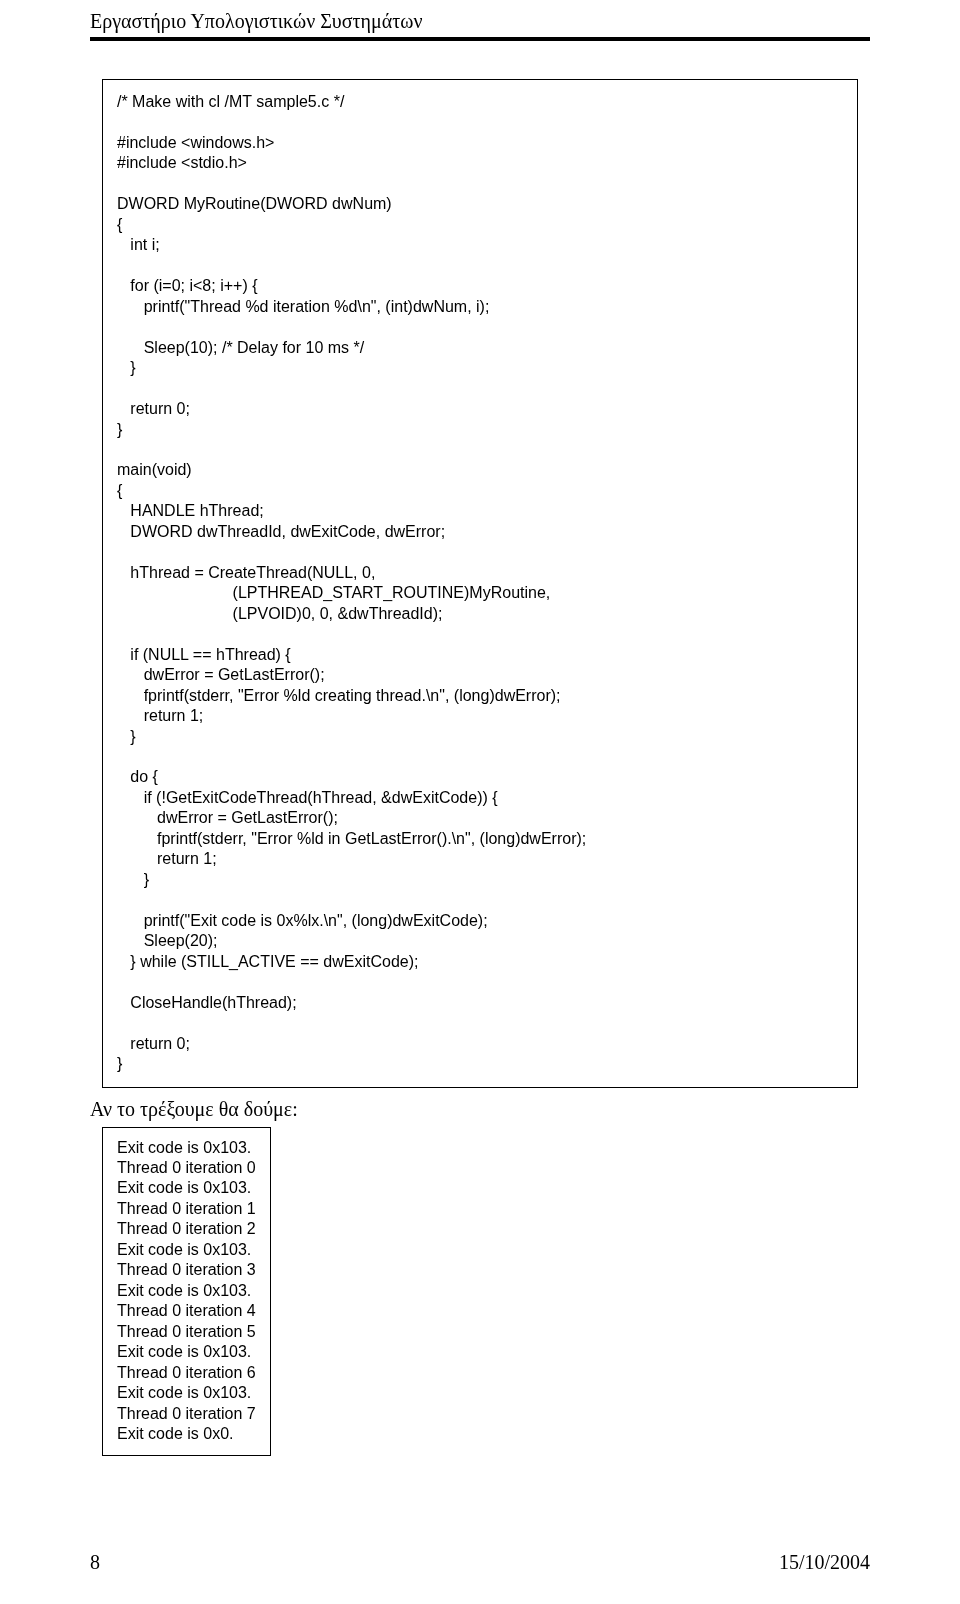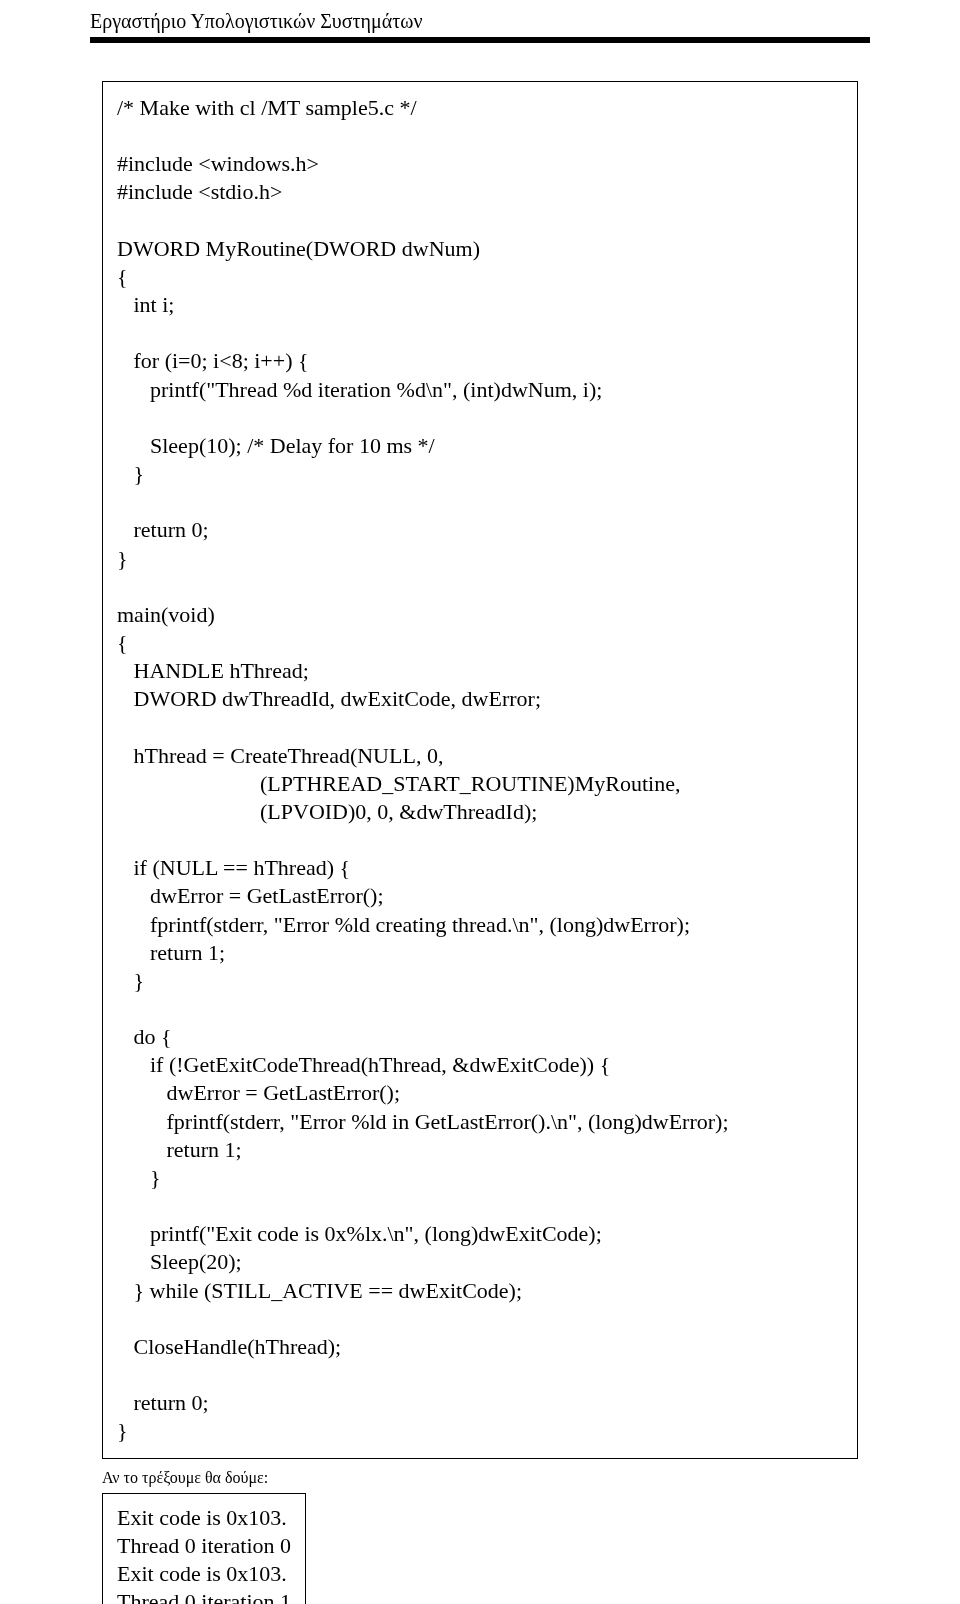--- a/index.html
+++ b/index.html
@@ -13,38 +13,38 @@
   .page {
     width: 960px;
     min-height: 1604px;
     position: relative;
     box-sizing: border-box;
     padding: 0 90px;
   }
   .header {
     padding-top: 10px;
     font-size: 20px;
-    border-bottom: 6px solid #000000;
+    border-bottom: 4px solid #000000;
     padding-bottom: 4px;
     margin-bottom: 38px;
   }
   .code-box {
     border: 1px solid #000;
     padding: 12px 14px;
     margin: 0 12px 10px 12px;
     line-height: 1.28;
   }
   .mono {
-    font-family: Liberation Serif, serif;
-    font-size: 22px;
+    font-family: Liberation Sans, sans-serif;
+    font-size: 16px;
     white-space: pre;
   }
   .body-text {
-    font-size: 16px;
-    margin: 10px 0 6px 12px;
+    font-size: 20px;
+    margin: 10px 0 6px 0;
   }
   .output-box {
     border: 1px solid #000;
     padding: 10px 14px;
     margin: 0 12px 10px 12px;
     display: inline-block;
     line-height: 1.28;
   }
   .footer {
     position: absolute;

